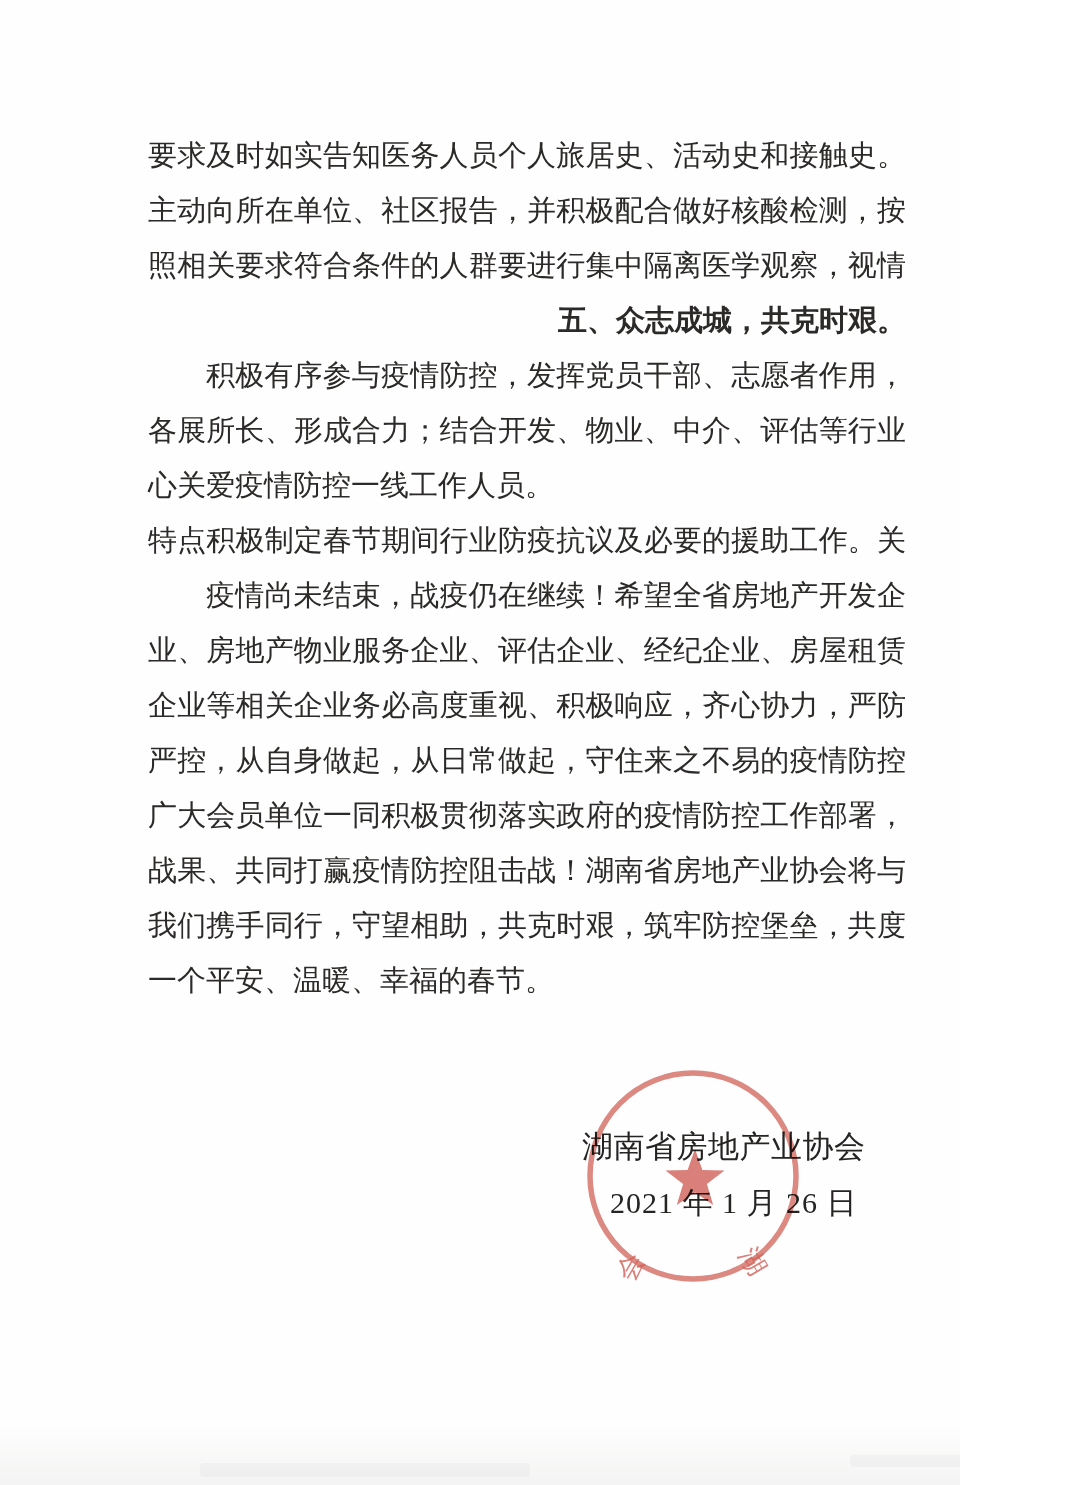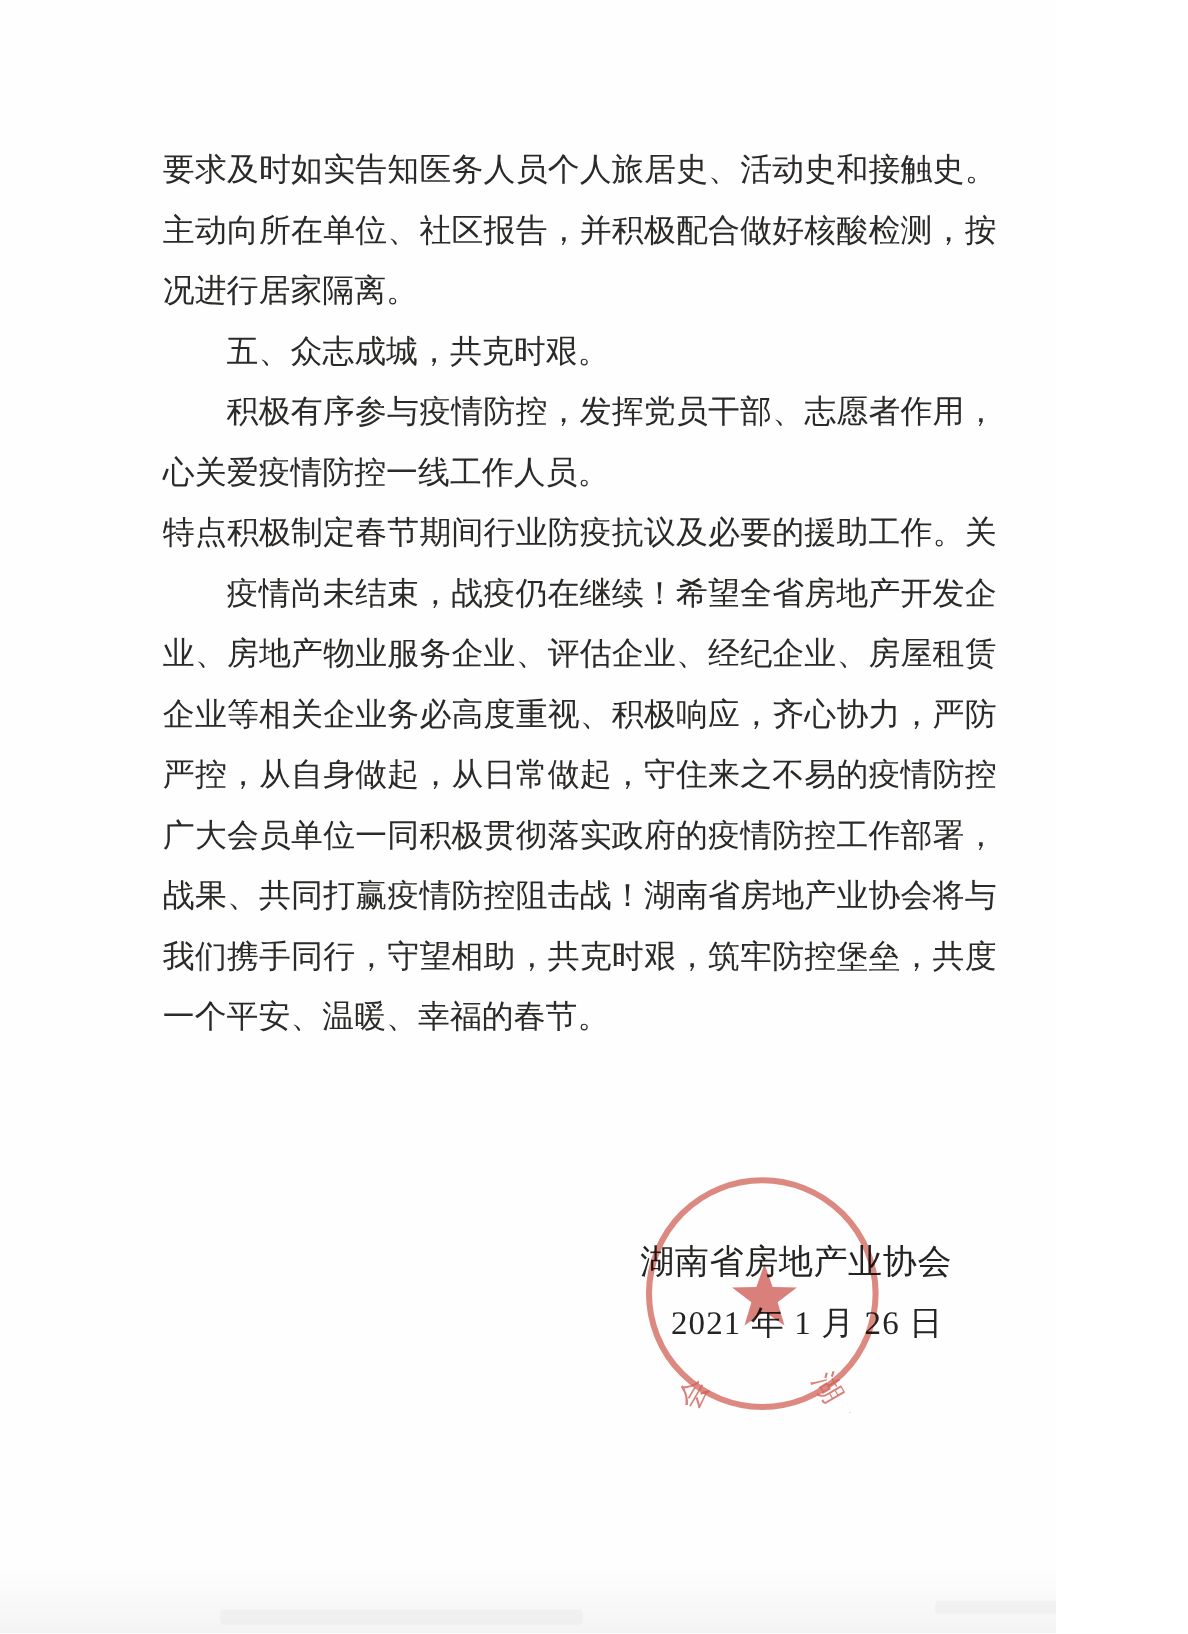--- a/index.html
+++ b/index.html
@@ -28,21 +28,22 @@
     height: 55px;
   }
   .line.justify {
     text-align: justify;
     text-align-last: justify;
   }
   .line.indent {
     text-indent: 58px;
   }
   .line.bold {
-    font-weight: normal;
+    font-weight: bold;
+    text-align: right;
   }
   .signature {
     position: absolute;
     left: 582px;
     top: 1126px;
     font-size: 31px;
     letter-spacing: 0.5px;
     color: #252423;
     z-index: 2;
   }
@@ -78,23 +79,24 @@
   }
 </style>
 </head>
 <body>
 
 <div class="page">
 
   <div class="text-block">
       <div class="line justify">要求及时如实告知医务人员个人旅居史、活动史和接触史。</div>
       <div class="line justify">主动向所在单位、社区报告，并积极配合做好核酸检测，按</div>
-      <div class="line">况进行居家隔离。</div>
+      <div class="line justify">照相关要求符合条件的人群要进行集中隔离医学观察，视情</div>
       <div class="line indent bold">五、众志成城，共克时艰。</div>
       <div class="line justify indent">积极有序参与疫情防控，发挥党员干部、志愿者作用，</div>
+      <div class="line justify">各展所长、形成合力；结合开发、物业、中介、评估等行业</div>
       <div class="line">心关爱疫情防控一线工作人员。</div>
       <div class="line justify">特点积极制定春节期间行业防疫抗议及必要的援助工作。关</div>
       <div class="line justify indent">疫情尚未结束，战疫仍在继续！希望全省房地产开发企</div>
       <div class="line justify">业、房地产物业服务企业、评估企业、经纪企业、房屋租赁</div>
       <div class="line justify">企业等相关企业务必高度重视、积极响应，齐心协力，严防</div>
       <div class="line justify">严控，从自身做起，从日常做起，守住来之不易的疫情防控</div>
       <div class="line justify">广大会员单位一同积极贯彻落实政府的疫情防控工作部署，</div>
       <div class="line justify">战果、共同打赢疫情防控阻击战！湖南省房地产业协会将与</div>
       <div class="line justify">我们携手同行，守望相助，共克时艰，筑牢防控堡垒，共度</div>
       <div class="line">一个平安、温暖、幸福的春节。</div>

